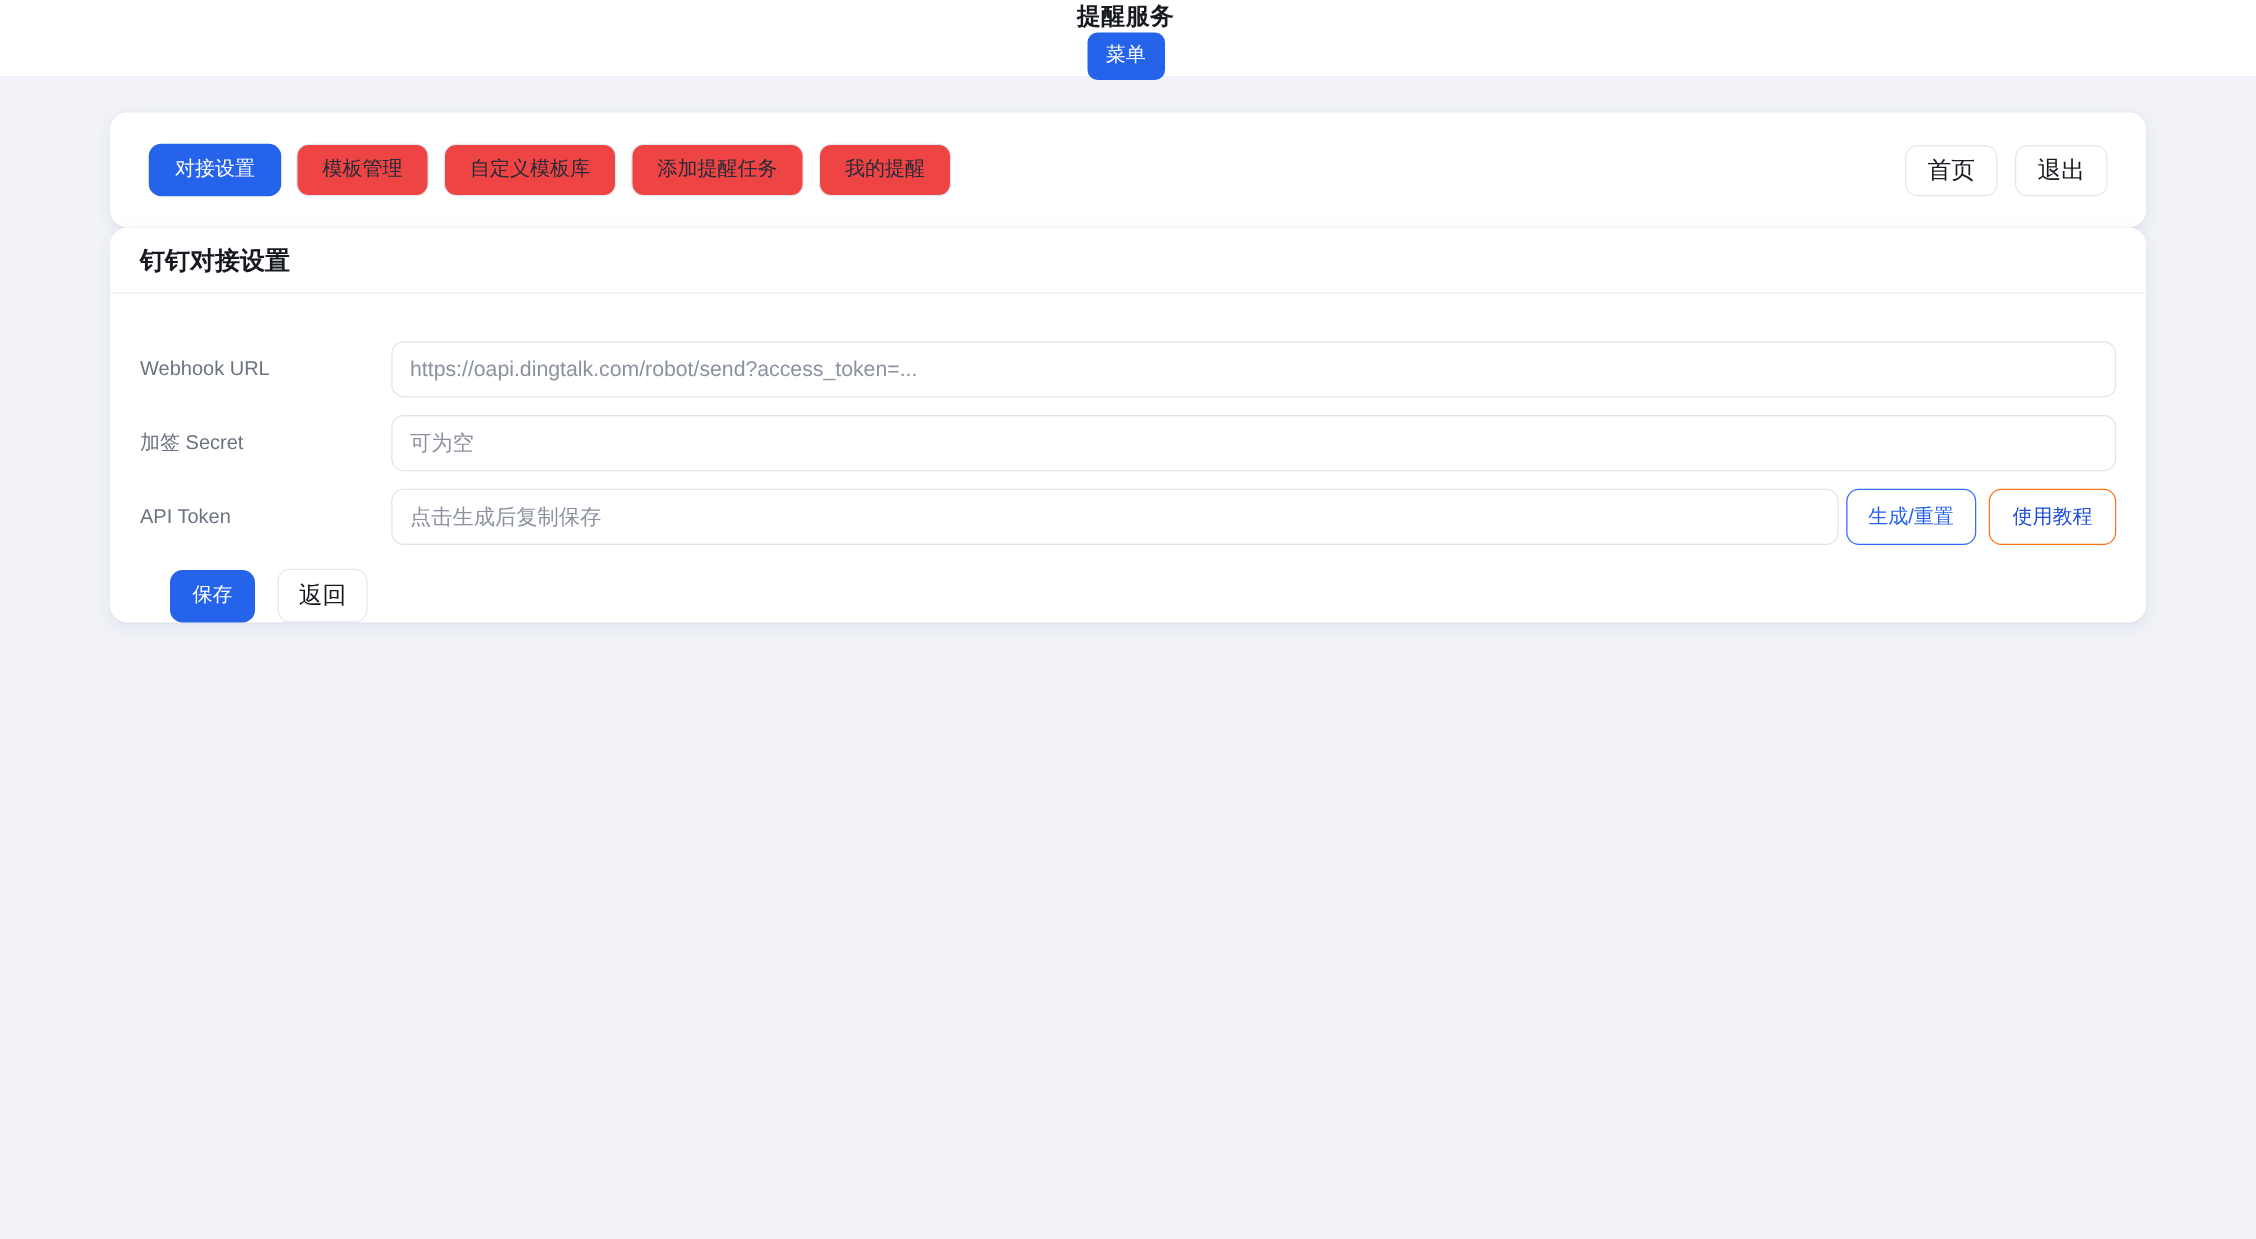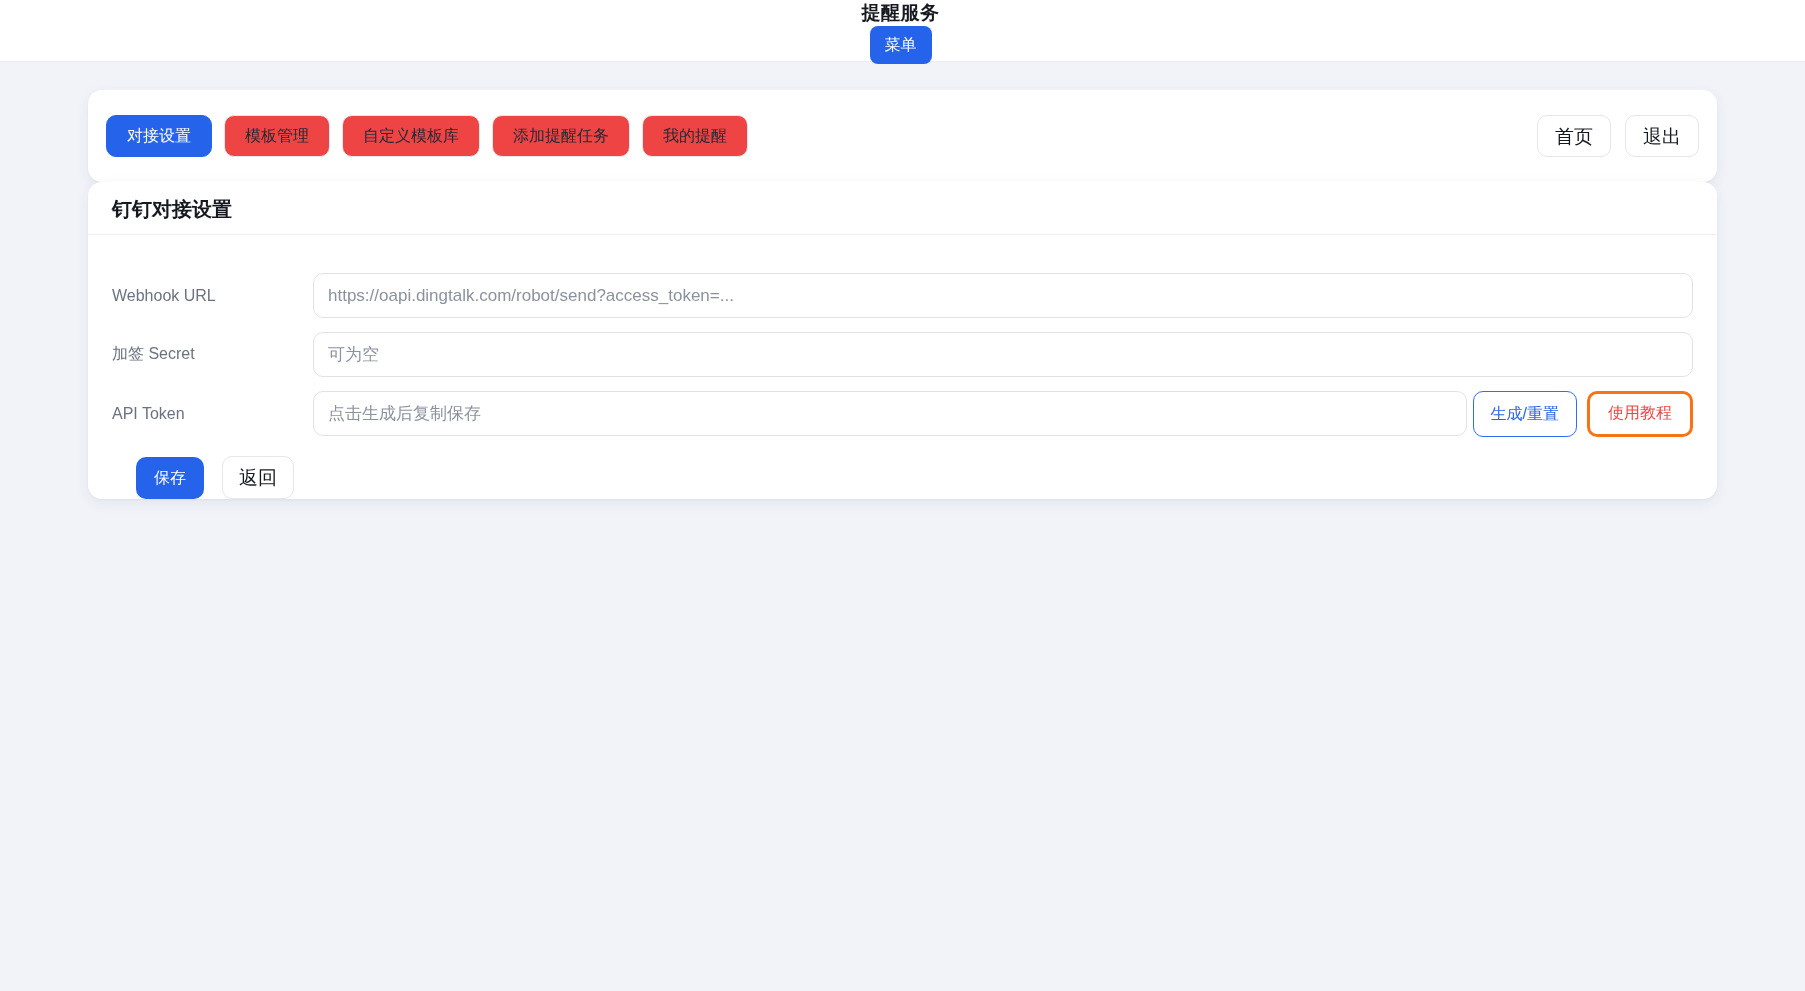--- a/index.html
+++ b/index.html
@@ -51,22 +51,23 @@
 
   .card {
     background: #ffffff;
     border-radius: 14px;
     box-shadow: 0 4px 14px rgba(40, 60, 110, 0.07), 0 1px 2px rgba(40, 60, 110, 0.04);
   }
 
   
   .tabbar-card {
     margin-top: 28px;
-    padding: 25px 18px;
-    display: flex;
+    padding: 25px 31px;
+    display: flex;
+    align-items: center;
     justify-content: space-between;
   }
   .tab-group { display: flex; gap: 12px; }
   .tab-btn {
     font-size: 16px;
     line-height: 20px;
     padding: 10px 20px;
     border-radius: 10px;
     border: 1px solid #e4e7ec;
     background: #ef4444;
@@ -149,25 +150,25 @@
     background: #ffffff;
     color: #2563eb;
     cursor: pointer;
     font-family: inherit;
   }
   .btn-plain {
     font-size: 16px;
     line-height: 20px;
     padding: 10px 18px;
     border-radius: 10px;
-    border: 3px solid #f97316;
-    background: #ffffff;
-    color: #ef4444;
-    cursor: pointer;
-    font-family: Liberation Mono, monospace;
+    border: 1px solid #f97316;
+    background: #ffffff;
+    color: #1d4ed8;
+    cursor: pointer;
+    font-family: Liberation Serif, serif;
   }
 
   .actions-row {
     margin-top: 19px;
     padding-left: 24px;
     display: flex;
     align-items: center;
     gap: 18px;
   }
   .btn-primary {

